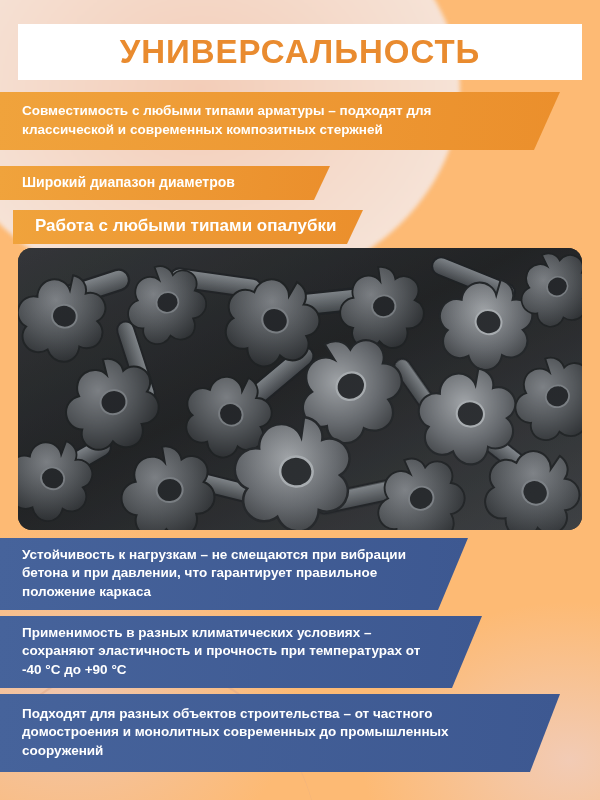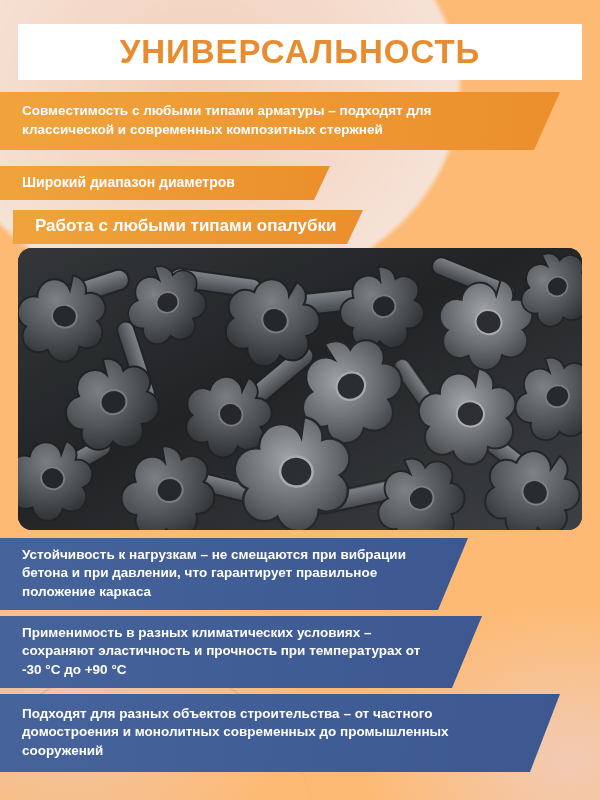--- a/index.html
+++ b/index.html
@@ -235,19 +235,19 @@
       </g>
 
       <rect width="564" height="282" fill="url(#bgm)" opacity="0.18"></rect>
     </svg>
   </div>
 
   <div class="bar blue bar-4">
     <p>Устойчивость к нагрузкам – не смещаются при вибрации бетона и при давлении, что гарантирует правильное положение каркаса</p>
   </div>
   <div class="bar blue bar-5">
-    <p>Применимость в разных климатических условиях – сохраняют эластичность и прочность при температурах от -30 °C до +90 °C</p>
+    <p>Применимость в разных климатических условиях – сохраняют эластичность и прочность при температурах от -40 °C до +90 °C</p>
   </div>
   <div class="bar blue bar-6">
     <p>Подходят для разных объектов строительства – от частного домостроения и монолитных современных до промышленных сооружений</p>
   </div>
 
 </div>
 
 </body></html>

